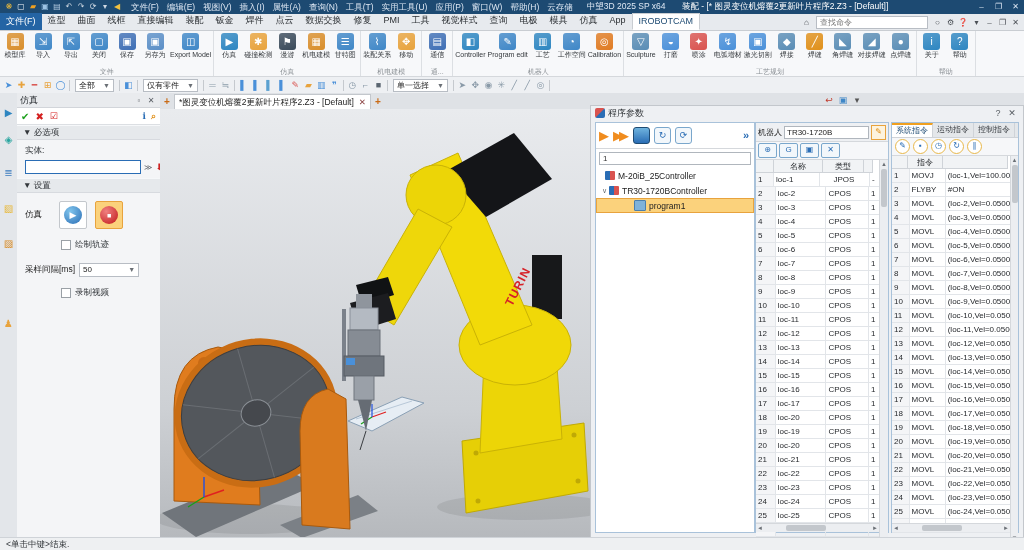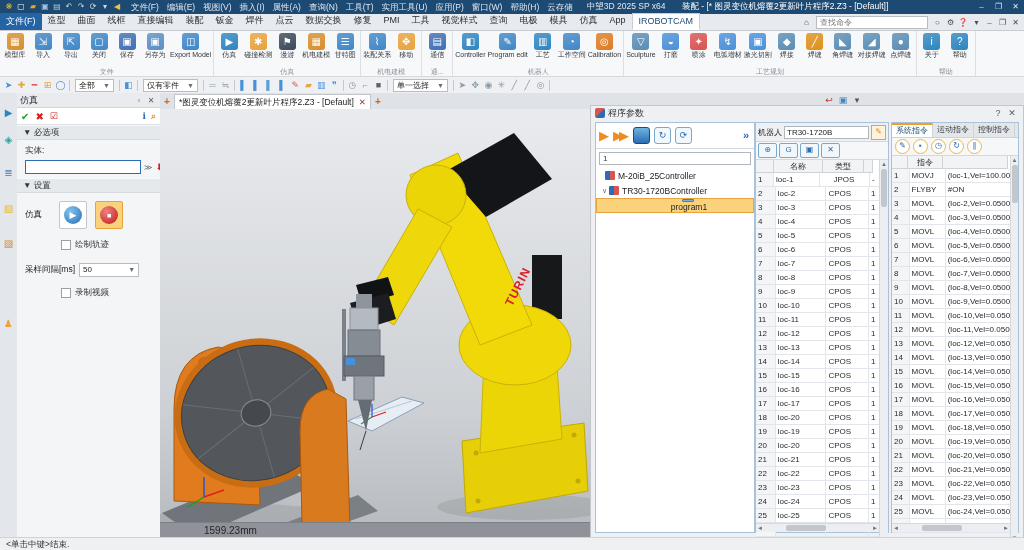--- a/index.html
+++ b/index.html
@@ -603,23 +603,20 @@
       <rect x="196" y="185" width="16" height="14" fill="#8f959d"></rect>
       <rect x="190" y="199" width="28" height="22" fill="#b4bac2" stroke="#8a9099"></rect>
       <rect x="188" y="221" width="32" height="26" fill="#868c94" stroke="#6a7078"></rect>
       <rect x="184" y="247" width="40" height="20" fill="#6f757d" stroke="#565c64"></rect>
       <rect x="186" y="249" width="9" height="7" fill="#4a90d9"></rect>
       <rect x="194" y="267" width="20" height="24" fill="#9aa0a8" stroke="#70767e"></rect>
       <polygon points="198,291 212,291 206,322" fill="#666c74"></polygon>
       <line x1="206" y1="322" x2="200" y2="341" stroke="#3a3d41"></line>
     </g>
   </svg>
-  <div id="vband">
-    <span>1599.23mm</span>
-  </div>
 </div>
 
 <div id="progpanel">
   <div id="ptitle">
     <span class="ic"></span>
     <span>程序参数</span>
     <span class="sp"></span>
     <span class="pb">?</span>
     <span class="pb">✕</span>
   </div>
@@ -638,21 +635,21 @@
         <div class="trow" style="">
           <span class="exp"></span>
           <span class="nico controller"></span>
           <span>M-20iB_25Controller</span>
         </div>
         <div class="trow" style="padding-left: 4px;">
           <span class="exp">∨</span>
           <span class="nico controller"></span>
           <span>TR30-1720BController</span>
         </div>
-        <div class="trow sel" style="padding-left: 28px; flex-direction: column;">
+        <div class="trow sel" style="padding-left: 28px;">
           <span class="exp"></span>
           <span class="nico program"></span>
           <span>program1</span>
         </div>
       </div>
   </div>
 
   <div id="pointsbox" class="subbox">
     <div id="robotrow">
       <span class="lbl">机器人</span>

